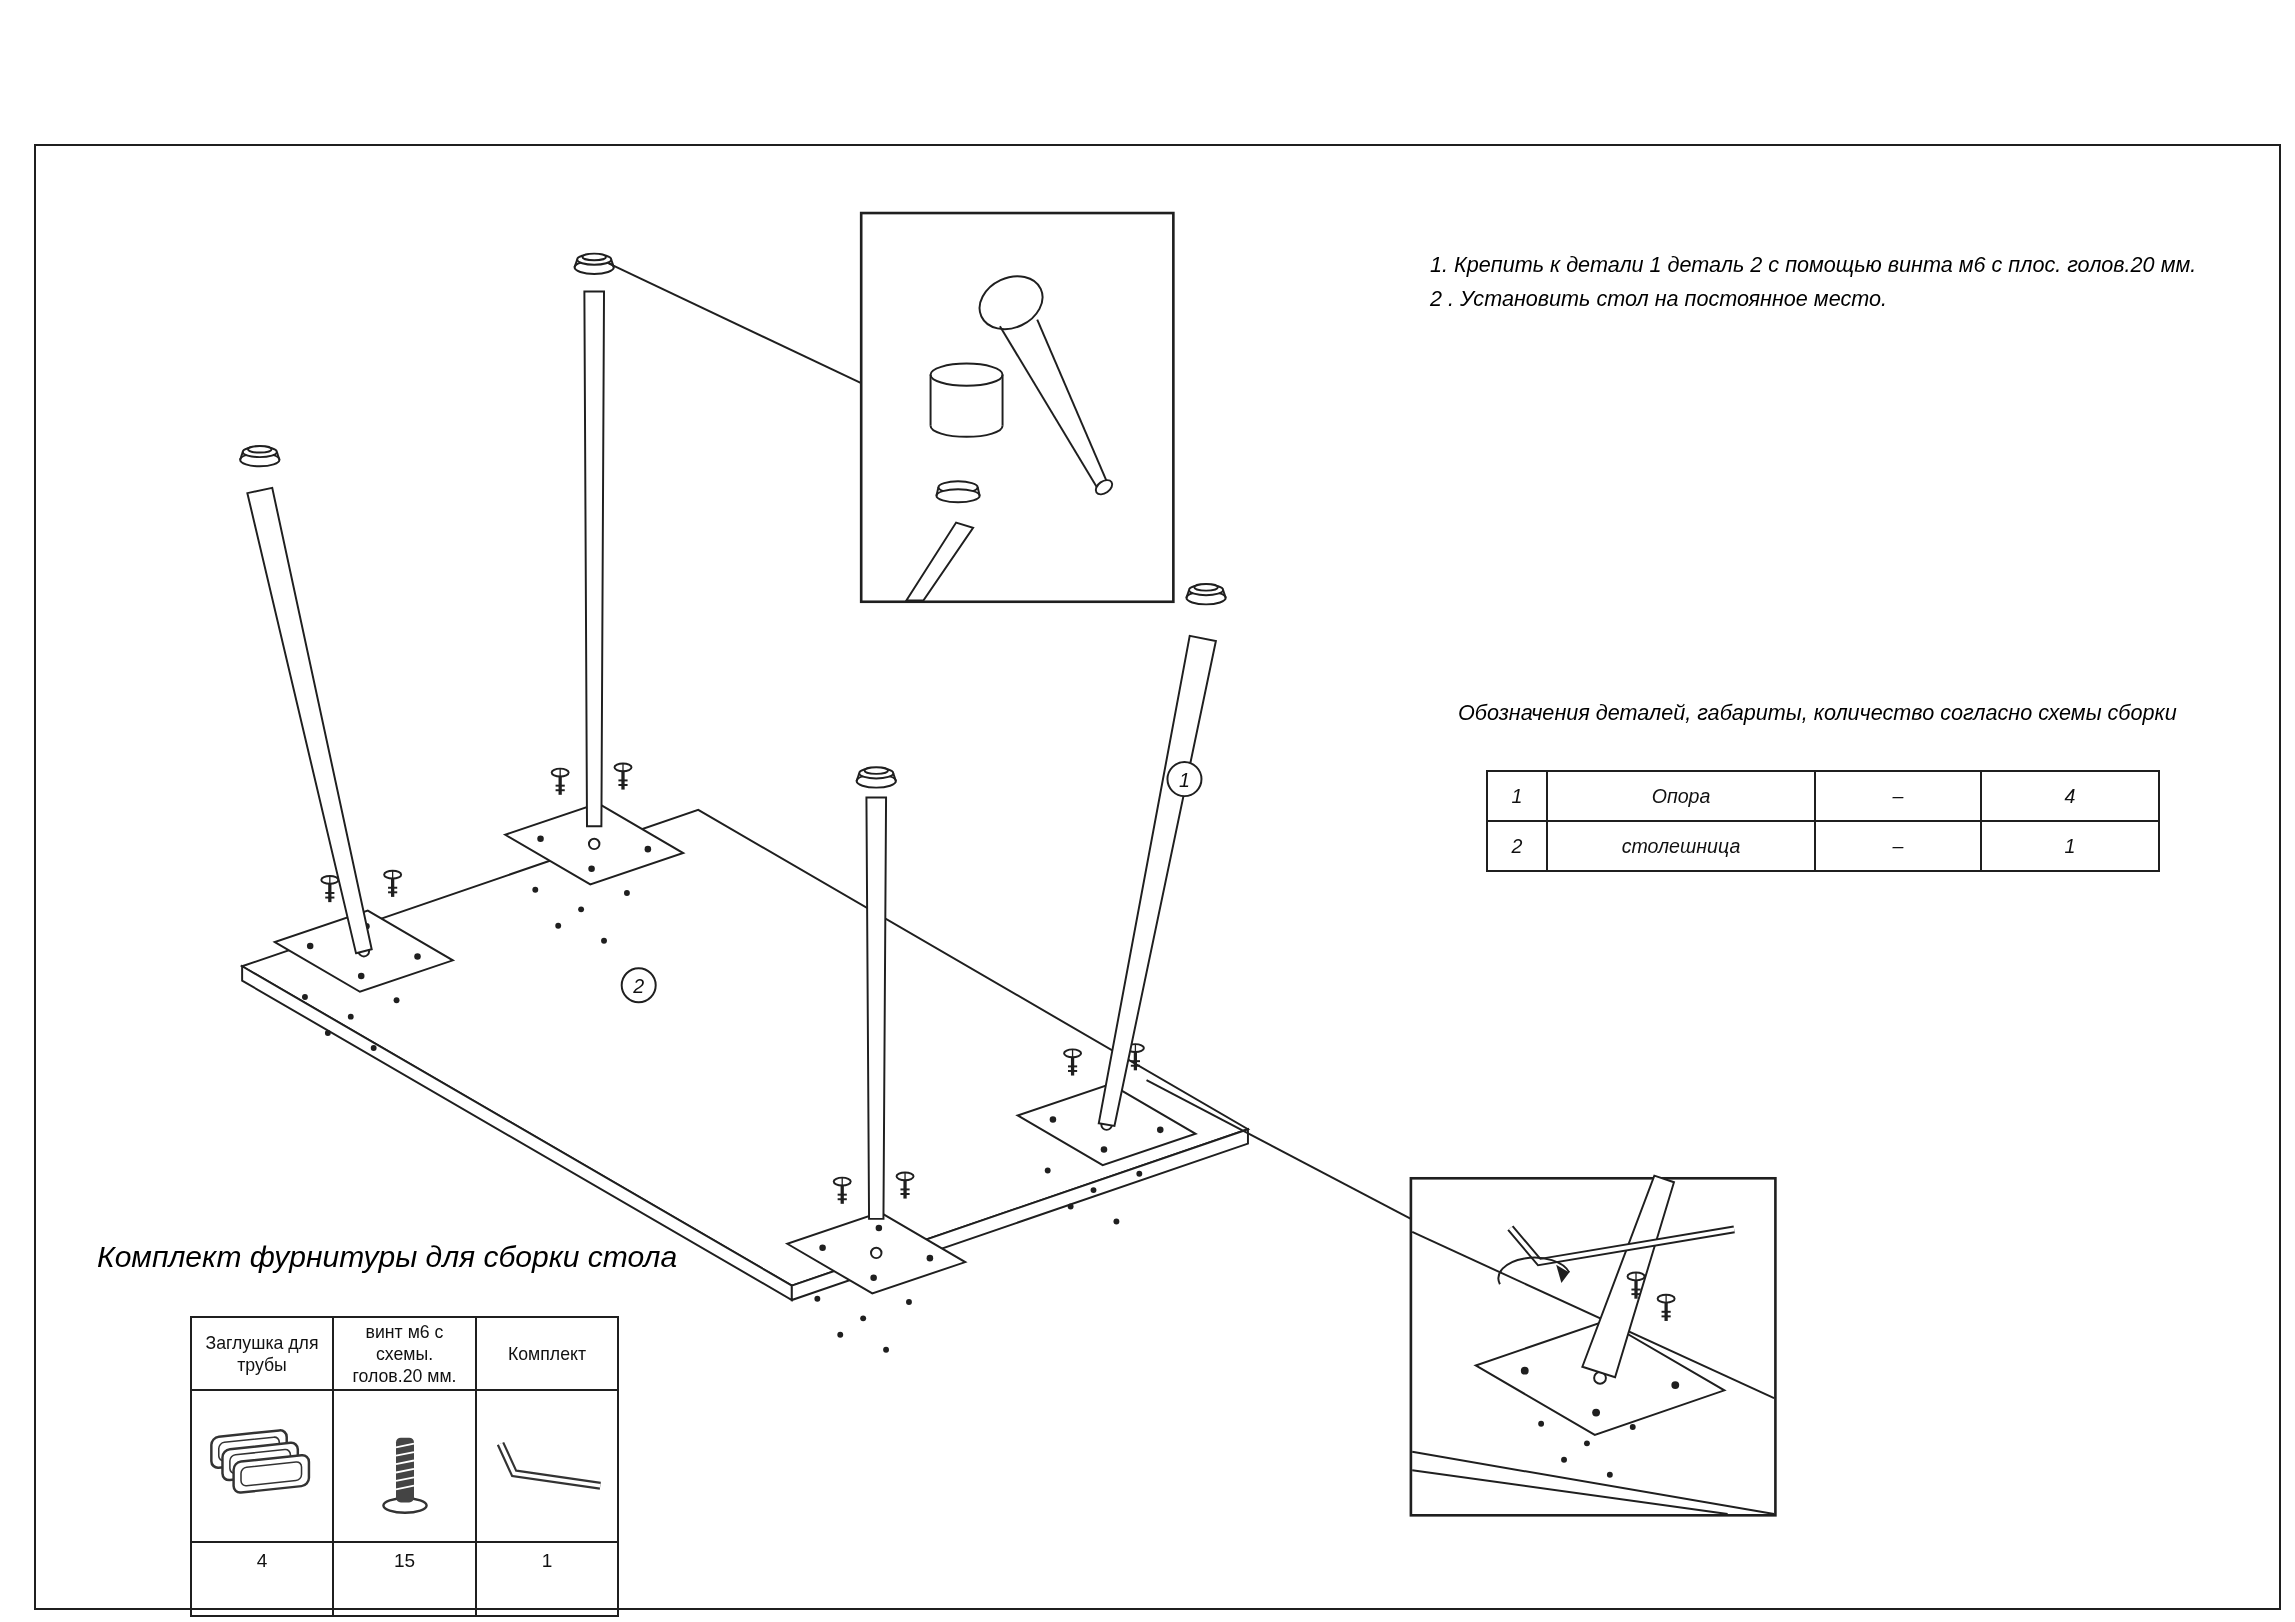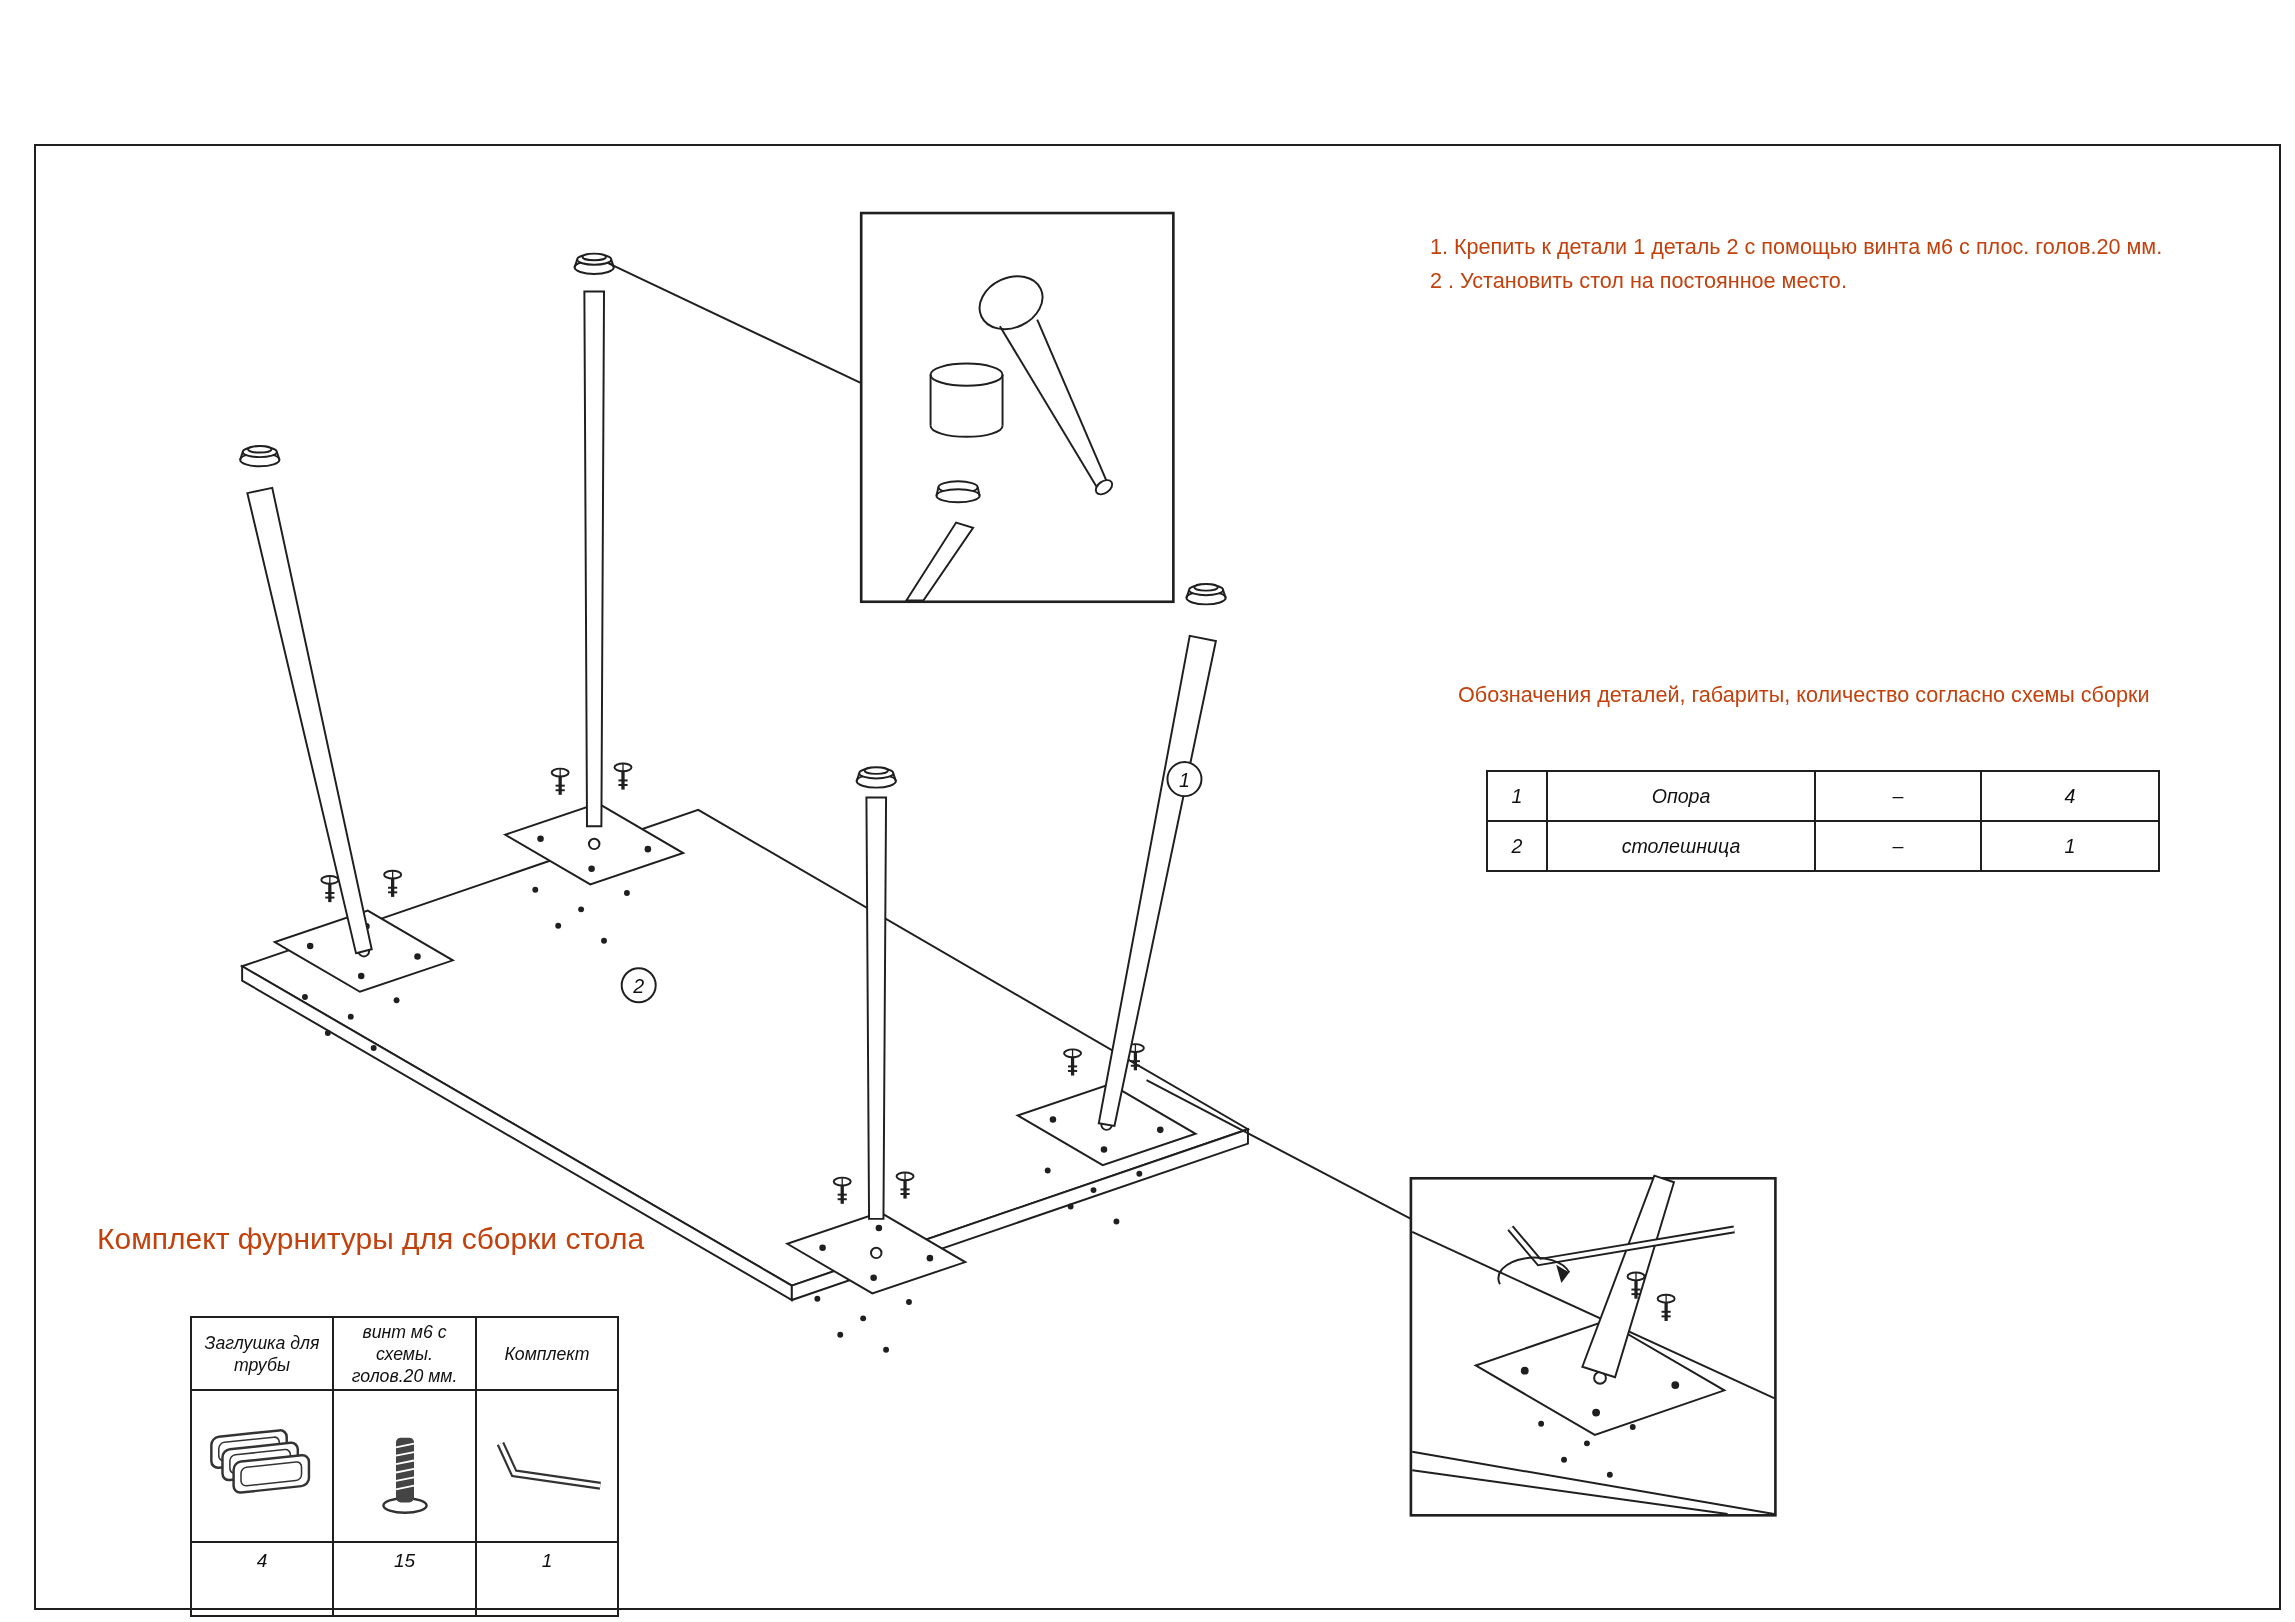--- a/index.html
+++ b/index.html
@@ -5,35 +5,35 @@
   html,body{margin:0;padding:0;background:#fff;}
   body{
     width:2295px;height:1623px;position:relative;
     font-family:"Liberation Sans", sans-serif;color:#111;
   }
   .frame{
     position:absolute;left:34px;top:144px;width:2247px;height:1466px;
     border:2.6px solid #1f1f1f;box-sizing:border-box;
   }
   #art{position:absolute;left:0;top:0;}
-  .txt{position:absolute;color:#c2410c;white-space:nowrap;}
+  .txt{position:absolute;font-style:italic;color:#000000;white-space:nowrap;margin-top:18px;}
   .instr{left:1430px;top:230px;font-size:21.6px;line-height:34px;}
   .parts-title{left:1458px;top:682px;font-size:21.6px;}
   .parts-table{
     position:absolute;left:1486px;top:770px;border-collapse:collapse;
     font-style:italic;font-size:19.6px;table-layout:fixed;
   }
   .parts-table td{
     border:2px solid #1f1f1f;text-align:center;height:48px;padding:0 5.2px;
     overflow:hidden;
   }
   .hw-title{left:97px;top:1222px;font-size:30px;}
   .hw-table{
     position:absolute;left:190px;top:1316px;border-collapse:collapse;
-    font-style:italic;font-size:17.7px;table-layout:fixed;text-align:center;padding-left:12px;
+    font-size:17.7px;table-layout:fixed;text-align:center;padding-left:12px;
   }
   .hw-table td{border:2px solid #1f1f1f;padding:2.6px 6.5px;vertical-align:middle;}
   .hw-table .hd{height:63px;line-height:22px;}
   .hw-table .pic{height:145px;}
   .hw-table .qty{height:63px;vertical-align:top;padding-top:6.5px;font-size:19px;}
   .icon-box{display:flex;align-items:center;justify-content:center;height:100%;}
 </style>
 </head>
 <body>
 

